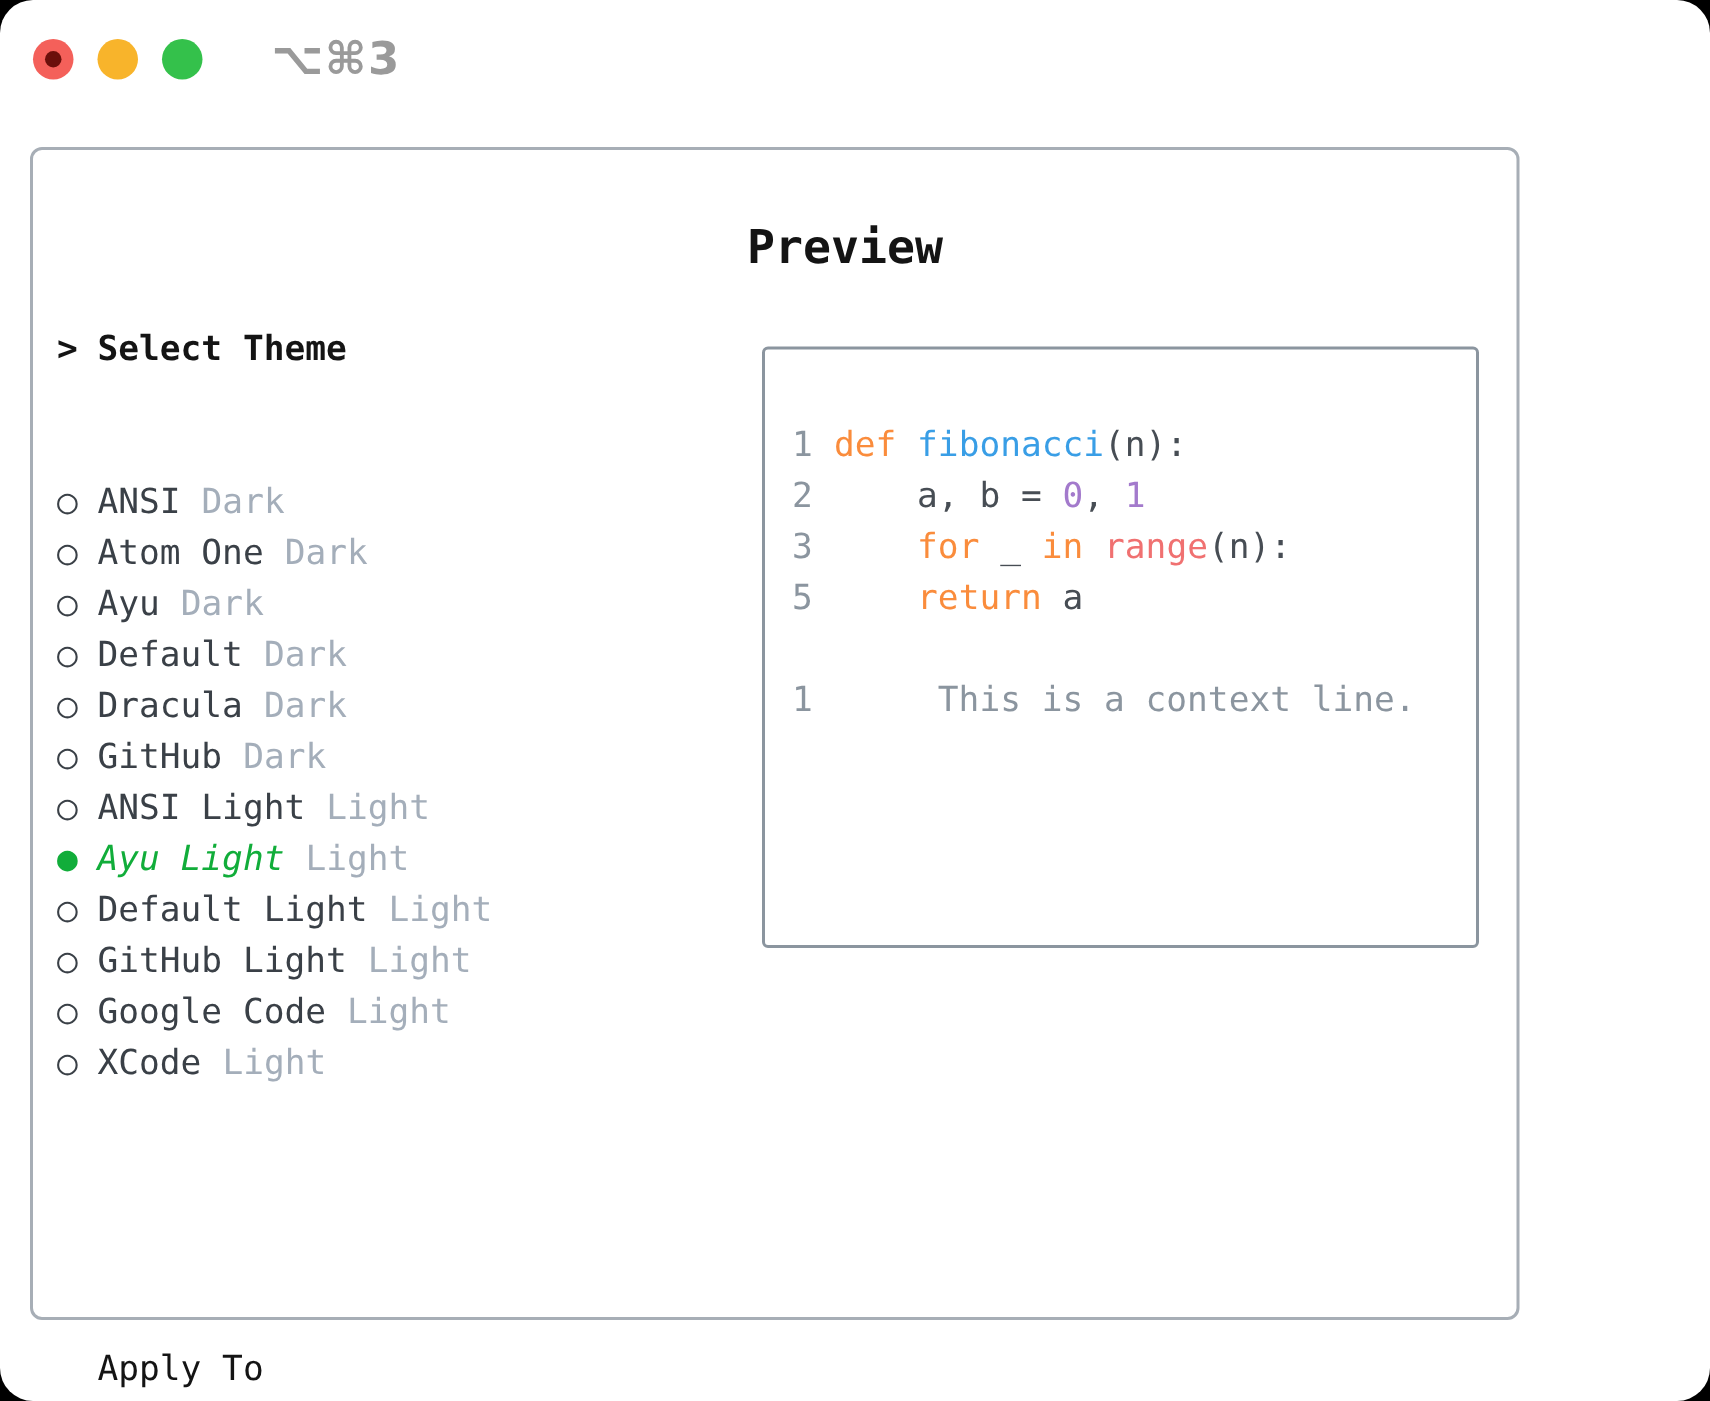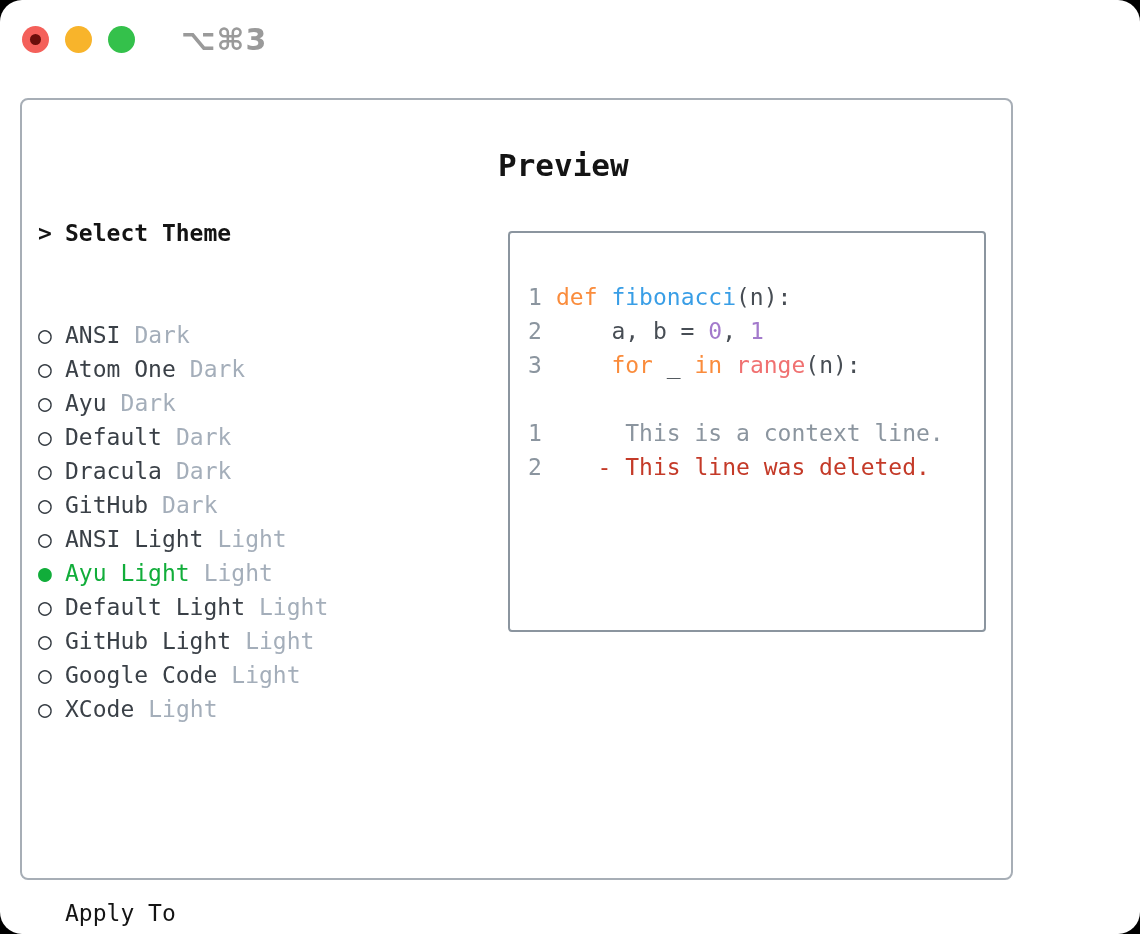--- a/index.html
+++ b/index.html
@@ -23,21 +23,21 @@
          border:2px solid var(--panel-border,#a7aeb6);border-radius:8px;background:#fff;}
 
   .left-col{position:absolute;left:16px;top:48px;font-size:23px;line-height:34px;white-space:pre;}
   .row{height:34px;}
   .marker{display:inline-block;width:27px;color:var(--name-dark,#3a4047);}
   .marker.sel{color:var(--green-sel,#11ad3a);}
   .prompt{display:inline-block;width:27px;color:var(--header,#141414);font-weight:bold;}
   .hdr{font-weight:bold;color:var(--header,#141414);}
   .subhdr{color:var(--header,#141414);}
   .name{color:var(--name-dark,#3a4047);text-align:right;}
-  .name.sel{color:var(--green-sel,#11ad3a);}
+  .name.sel{color:var(--green-sel,#11ad3a);font-style:italic;}
   .tag{color:var(--tag,#a4aeba);margin-left:14px;margin-top:28px;}
   .spacer{height:34px;}
 
   .preview-label{position:absolute;left:476px;top:48px;font-size:31px;line-height:34px;
                  font-weight:bold;color:var(--header,#141414);}
   .preview-box{position:absolute;left:486px;top:102px;width:478px;height:401px;box-sizing:border-box;
                border:2px solid var(--box-border,#8b959f);border-radius:4px;background:#fff;margin-top:29px;}
   .code{position:absolute;left:18px;top:47px;font-size:23px;line-height:34px;}
   .code-line{height:34px;white-space:pre;}
   .ln{display:inline-block;width:28px;color:var(--gray-dim,#8b959f);}
@@ -78,21 +78,21 @@
         
       </div>
 
       <div class="preview-label">Preview</div>
 
       <div class="preview-box">
         <div class="code">
             <div class="code-line"><span class="ln">1</span><span class="seg-kw">def </span><span class="seg-fn">fibonacci</span><span class="seg-def">(n):</span></div>
             <div class="code-line"><span class="ln">2</span><span class="seg-def">    a, b = </span><span class="seg-num">0</span><span class="seg-def">, </span><span class="seg-num">1</span></div>
             <div class="code-line"><span class="ln">3</span><span class="seg-def">    </span><span class="seg-kw">for</span><span class="seg-def"> _ </span><span class="seg-kw">in</span><span class="seg-def"> </span><span class="seg-coral">range</span><span class="seg-def">(n):</span></div>
+            <div class="code-line"><span class="ln">5</span><span class="seg-def">    </span><span class="seg-kw">return</span><span class="seg-def"> a</span></div>
             <div class="code-line"><span class="ln"></span></div>
             <div class="code-line"><span class="ln">1</span><span class="seg-ctx">     This is a context line.</span></div>
-            <div class="code-line"><span class="ln">2</span><span class="seg-del">   - This line was deleted.</span></div>
           </div>
       </div>
 
     </div>
   </div>
 </div>
 
 </body></html>

